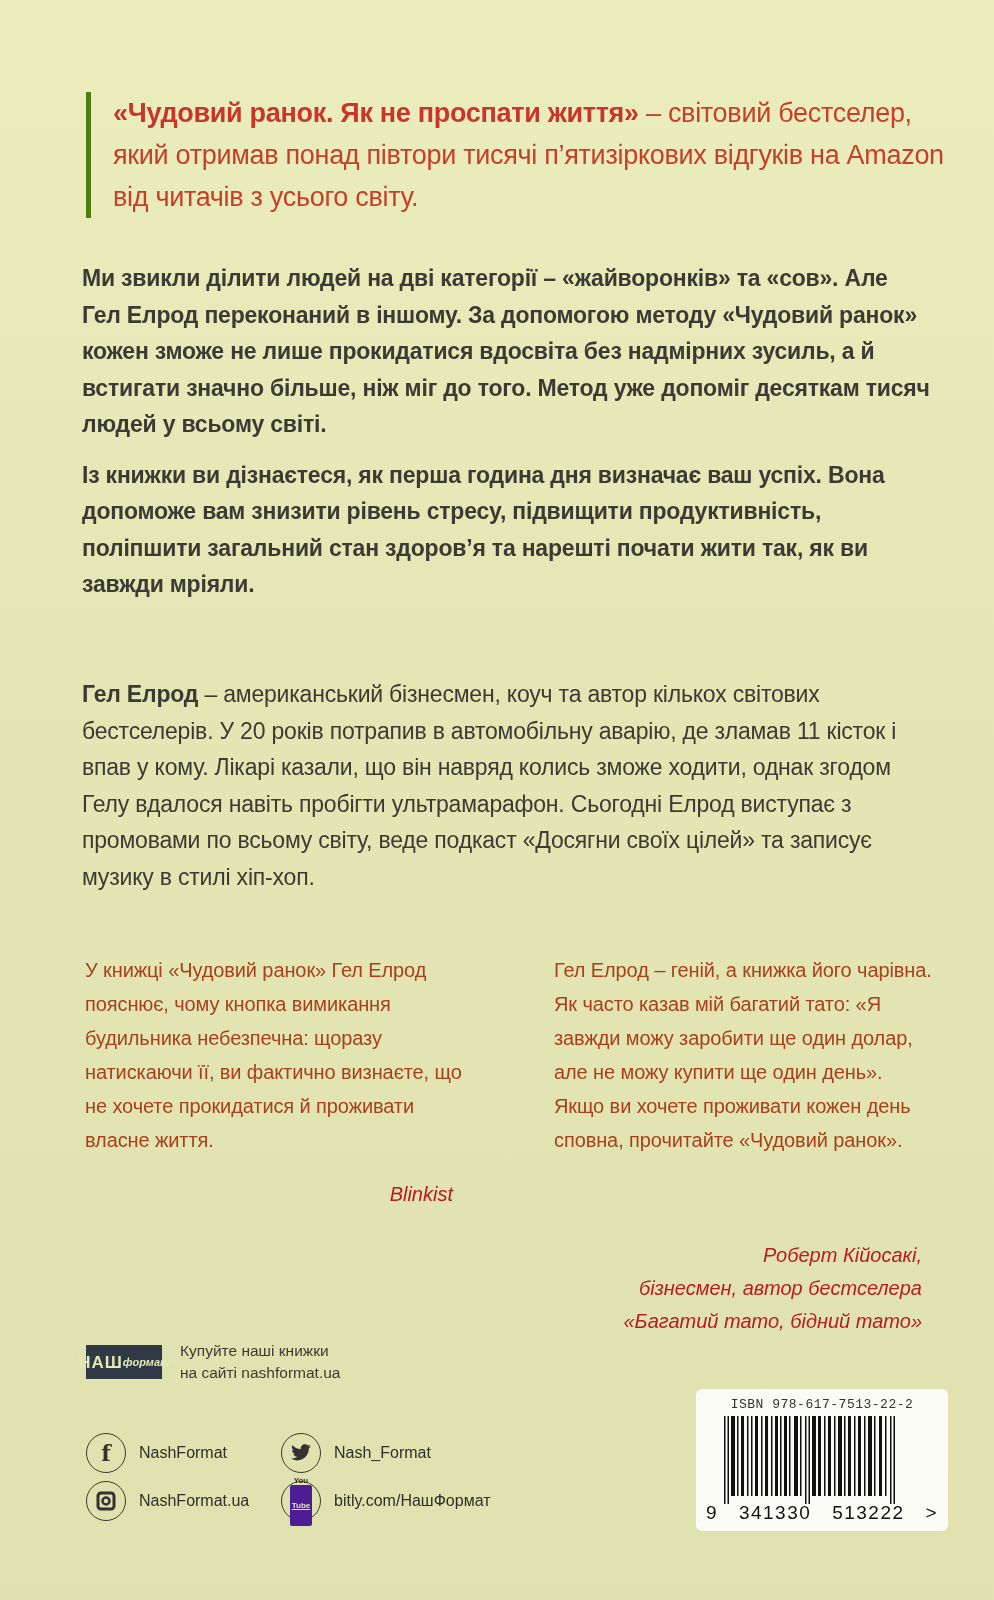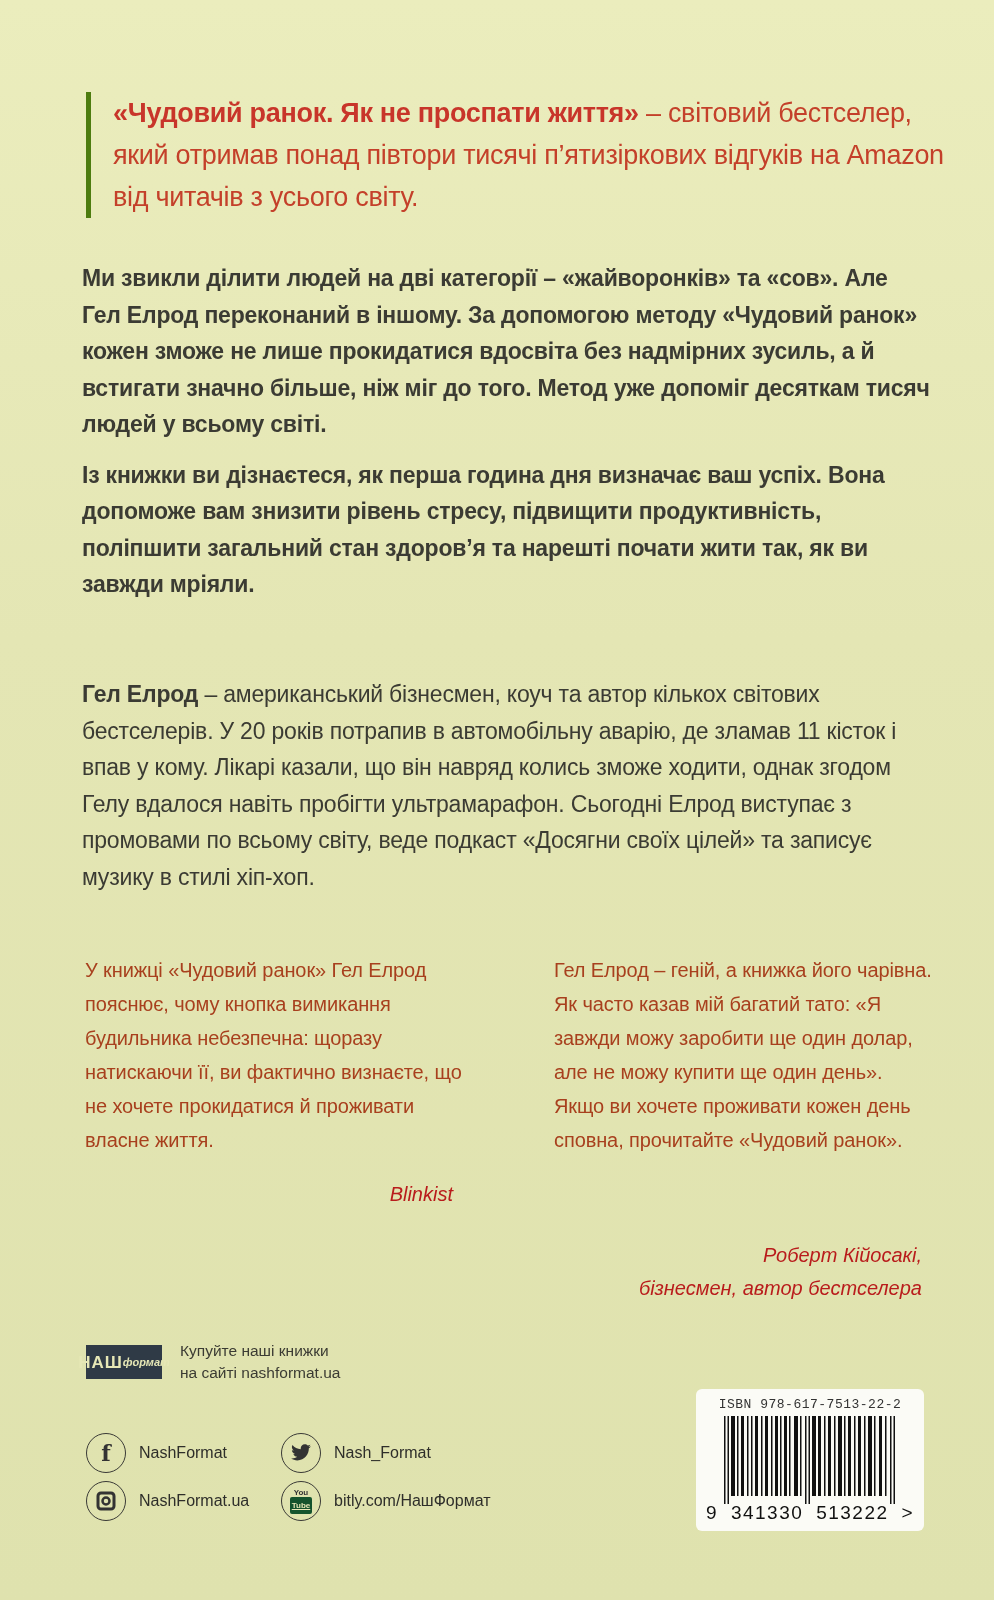--- a/index.html
+++ b/index.html
@@ -127,21 +127,21 @@
       justify-content: center;
       margin-right: 13px;
       box-sizing: border-box;
       font-weight: bold;
       color: #333;
     }
     .isbn-box {
       position: absolute;
       left: 696px;
       top: 1389px;
-      width: 228px;
+      width: 252px;
       height: 142px;
       background: #fbfbf6;
       border-radius: 6px;
       box-sizing: border-box;
       padding: 8px 10px 6px 10px;
     }
     .isbn-label {
       font-family: "Liberation Mono", monospace;
       font-size: 13px;
       text-align: center;
@@ -179,20 +179,21 @@
   <p style="margin:0"><b>Гел Елрод</b><span> – американський бізнесмен, коуч та автор кількох світових бестселерів. У 20 років потрапив в автомобільну аварію, де зламав 11 кісток і впав у кому. Лікарі казали, що він навряд колись зможе ходити, однак згодом Гелу вдалося навіть пробігти ультрамарафон. Сьогодні Елрод виступає з промовами по всьому світу, веде подкаст «Досягни своїх цілей» та записує музику в стилі хіп-хоп.</span></p>
 </div>
 
 <div class="quote quote-left">У книжці «Чудовий ранок» Гел Елрод пояснює, чому кнопка вимикання будильника небезпечна: щоразу натискаючи її, ви фактично визнаєте, що не хочете прокидатися й проживати власне життя.</div>
 <div class="attrib attrib-left">Blinkist</div>
 
 <div class="quote quote-right">Гел Елрод – геній, а книжка його чарівна. Як часто казав мій багатий тато: «Я завжди можу заробити ще один долар, але не можу купити ще один день». Якщо ви хочете проживати кожен день сповна, прочитайте «Чудовий ранок».</div>
 <div class="attrib attrib-right">
   <div>Роберт Кійосакі,</div>
   <div>бізнесмен, автор бестселера</div>
+  <div>«Багатий тато, бідний тато»</div>
 </div>
 
 <div class="publisher">
   <div class="pub-logo">
     <span class="top">НАШ</span>
     <span class="bot">формат</span>
   </div>
   <div class="pub-text">
     <div>Купуйте наші книжки</div>
     <div>на сайті nashformat.ua</div>
@@ -217,21 +218,21 @@
       <svg width="20" height="20" viewBox="0 0 20 20">
           <rect x="2" y="2" width="16" height="16" rx="3" fill="none" stroke="#333" stroke-width="3"></rect>
           <circle cx="10" cy="10" r="3.5" fill="none" stroke="#333" stroke-width="2.5"></circle>
         </svg>
     </span>
     <span>NashFormat.ua</span>
   </div>
   <div class="social-item">
     <span class="social-icon" style="flex-direction:column;font-size:8px;line-height:9px;">
       <span>You</span>
-        <span style="background:#14532d;color:#e6e7b6;padding:4px 2px;border-radius:2px;text-decoration:underline;">Tube</span>
+        <span style="background:#4c1d95;color:#e6e7b6;padding:16px 2px;border-radius:2px;text-decoration:underline;">Tube</span>
     </span>
     <span>bitly.com/НашФормат</span>
   </div>
 </div>
 
 <div class="isbn-box">
   <div class="isbn-label">ISBN 978-617-7513-22-2</div>
   <svg class="barcode" viewBox="0 0 175 88" preserveAspectRatio="none">
     <g fill="#111">
       <rect x="0" y="0" width="1.5" height="88"></rect>

